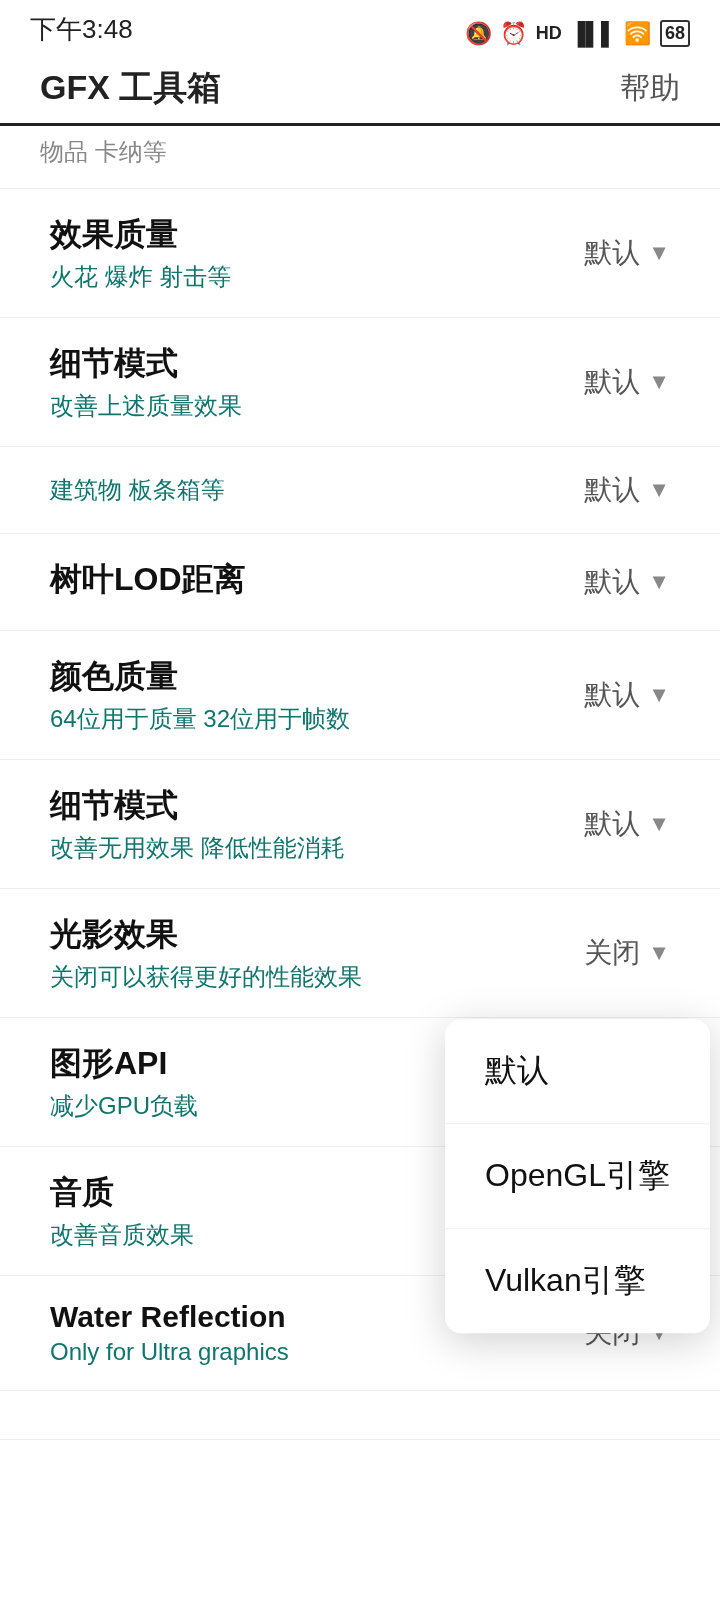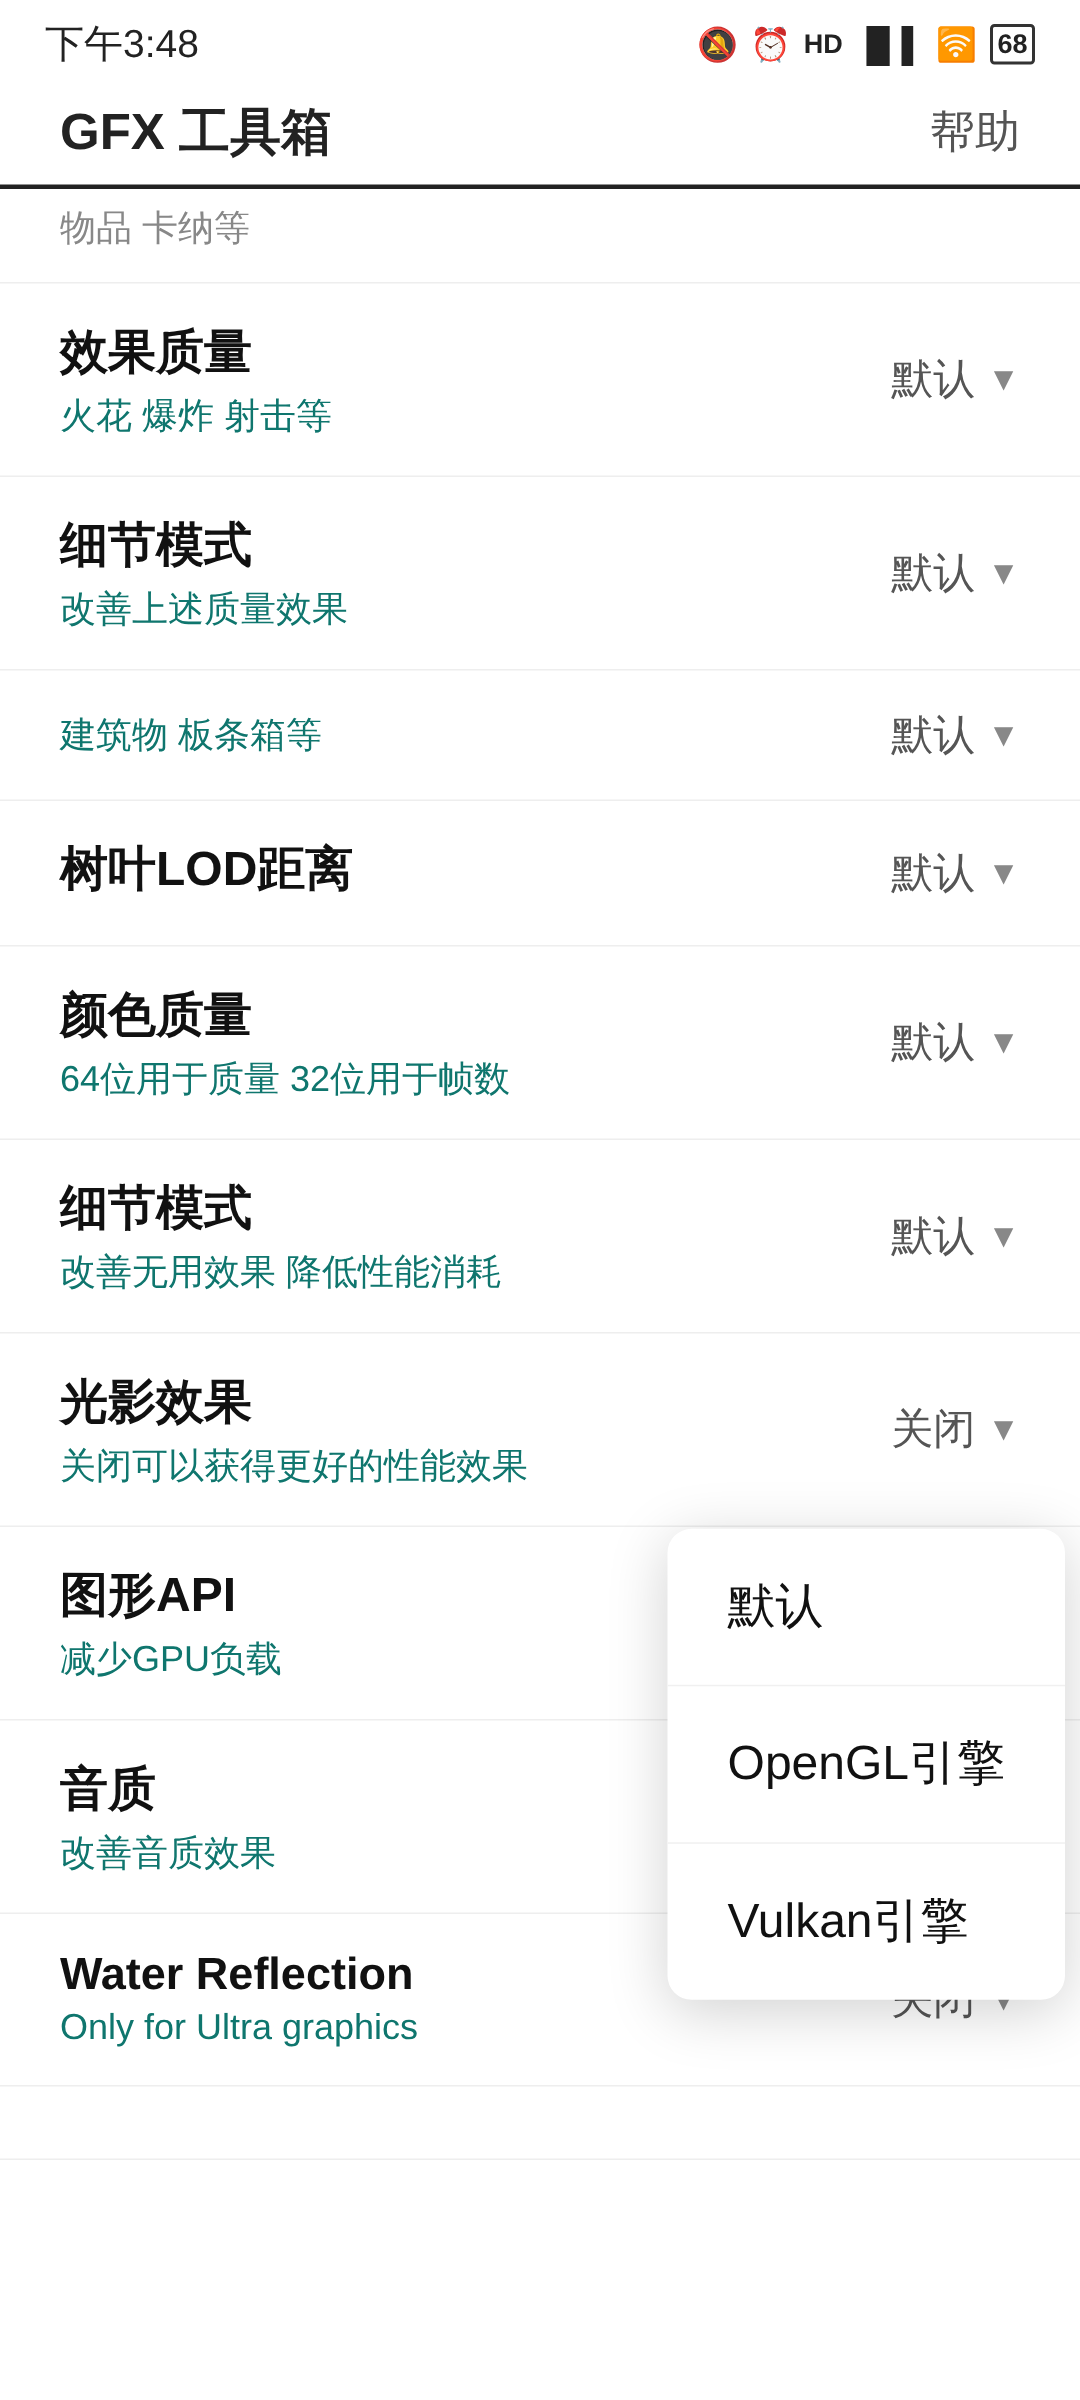--- a/index.html
+++ b/index.html
@@ -10,21 +10,21 @@
       background: #fff;
       font-family: -apple-system, "PingFang SC", "Hiragino Sans GB", "Microsoft YaHei", sans-serif;
       color: #222;
       position: relative;
     }
 
     
     .status-bar {
       display: flex;
       justify-content: space-between;
-      align-items: center;
+      align-items: flex-end;
       padding: 12px 30px 8px;
       font-size: 26px;
       font-weight: 500;
     }
     .status-right {
       display: flex;
       align-items: center;
       gap: 8px;
       font-size: 22px;
     }
@@ -51,21 +51,21 @@
     
     .content {
       padding: 0;
     }
 
     
     .setting-row {
       display: flex;
       justify-content: space-between;
       align-items: center;
-      padding: 24px 40px;
+      padding: 24px 50px;
       border-bottom: 1px solid #eee;
       position: relative;
     }
     .setting-left {
       flex: 1;
     }
     .setting-title {
       font-size: 32px;
       font-weight: 600;
       color: #111;

